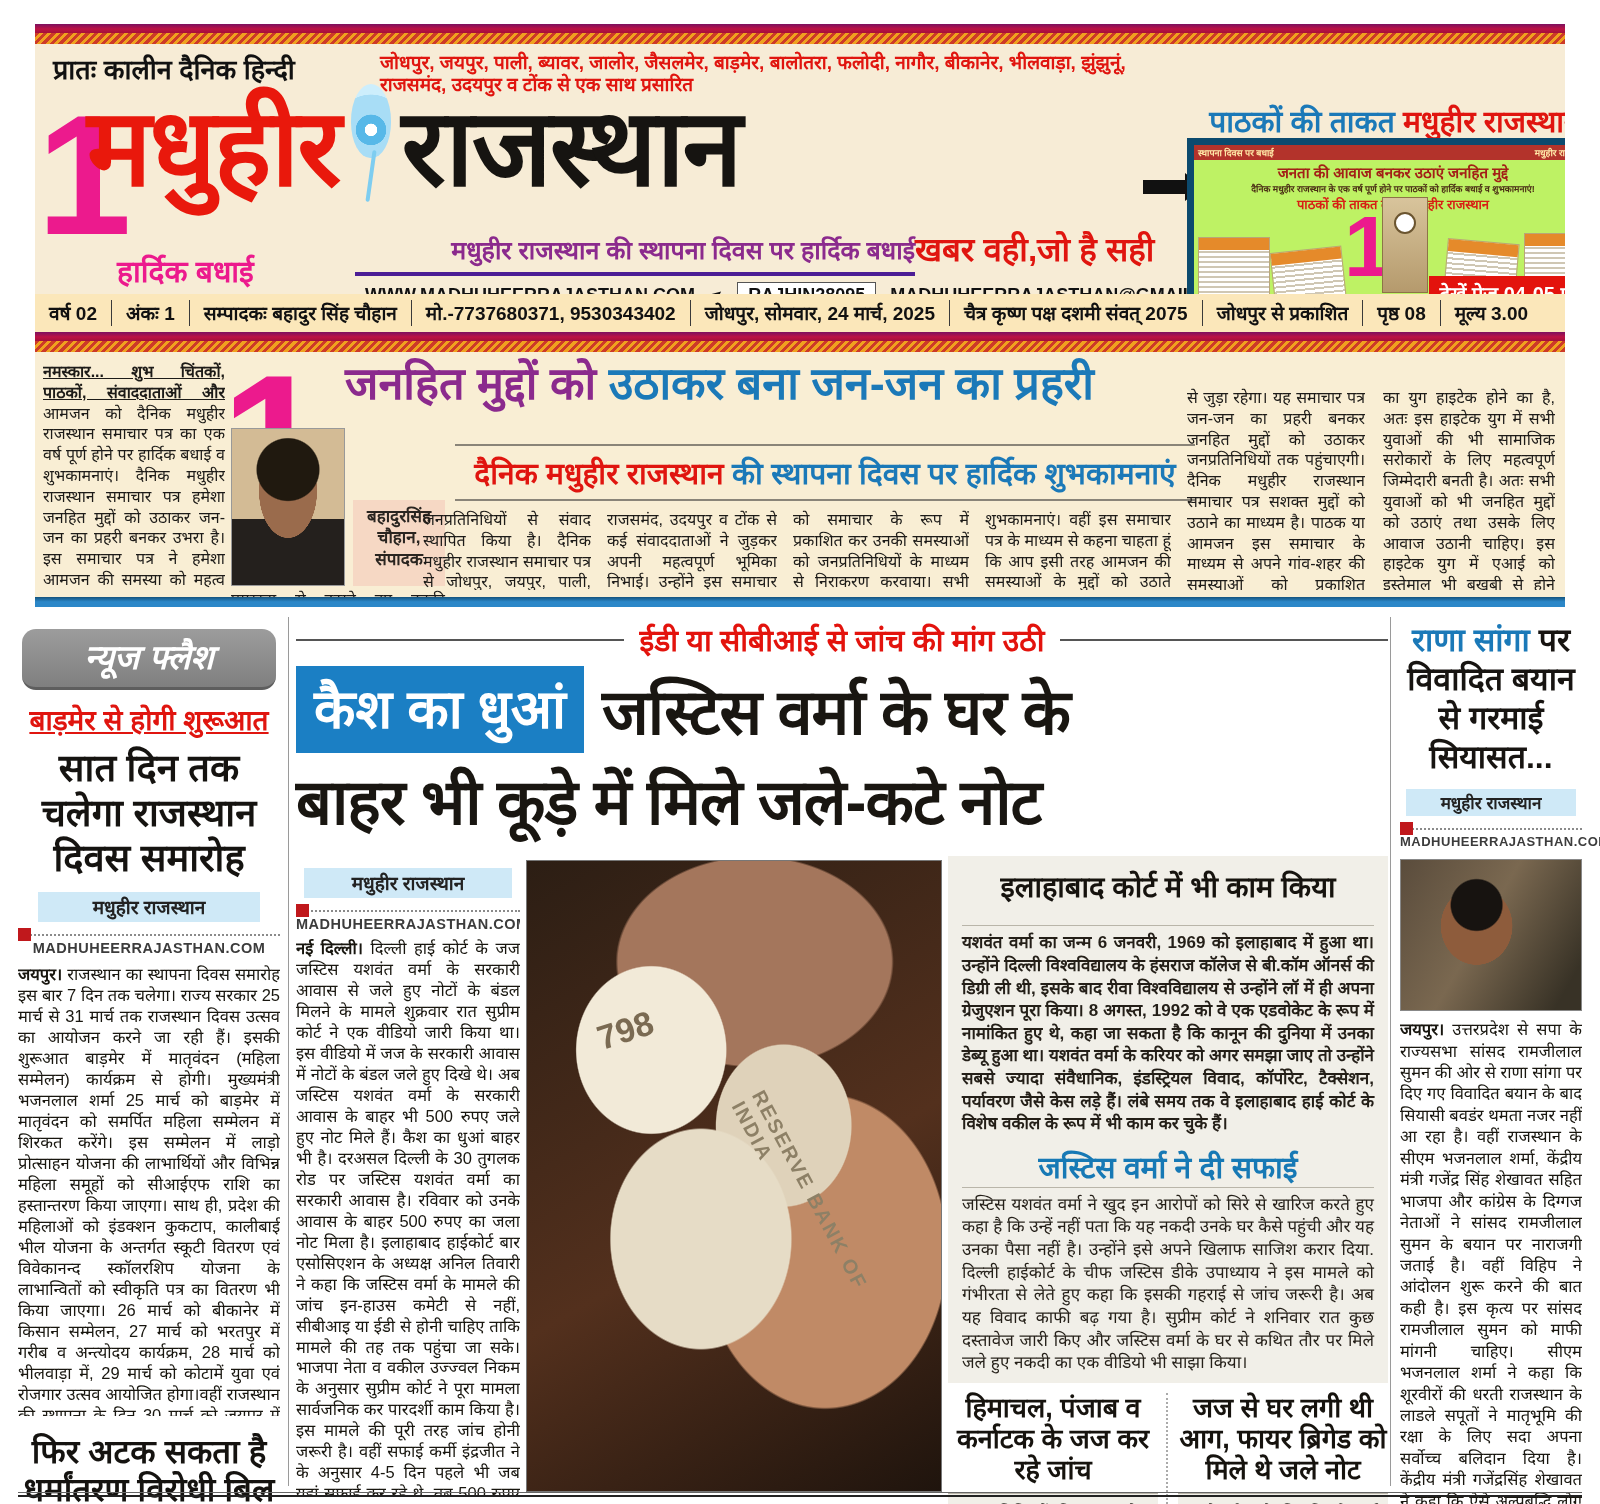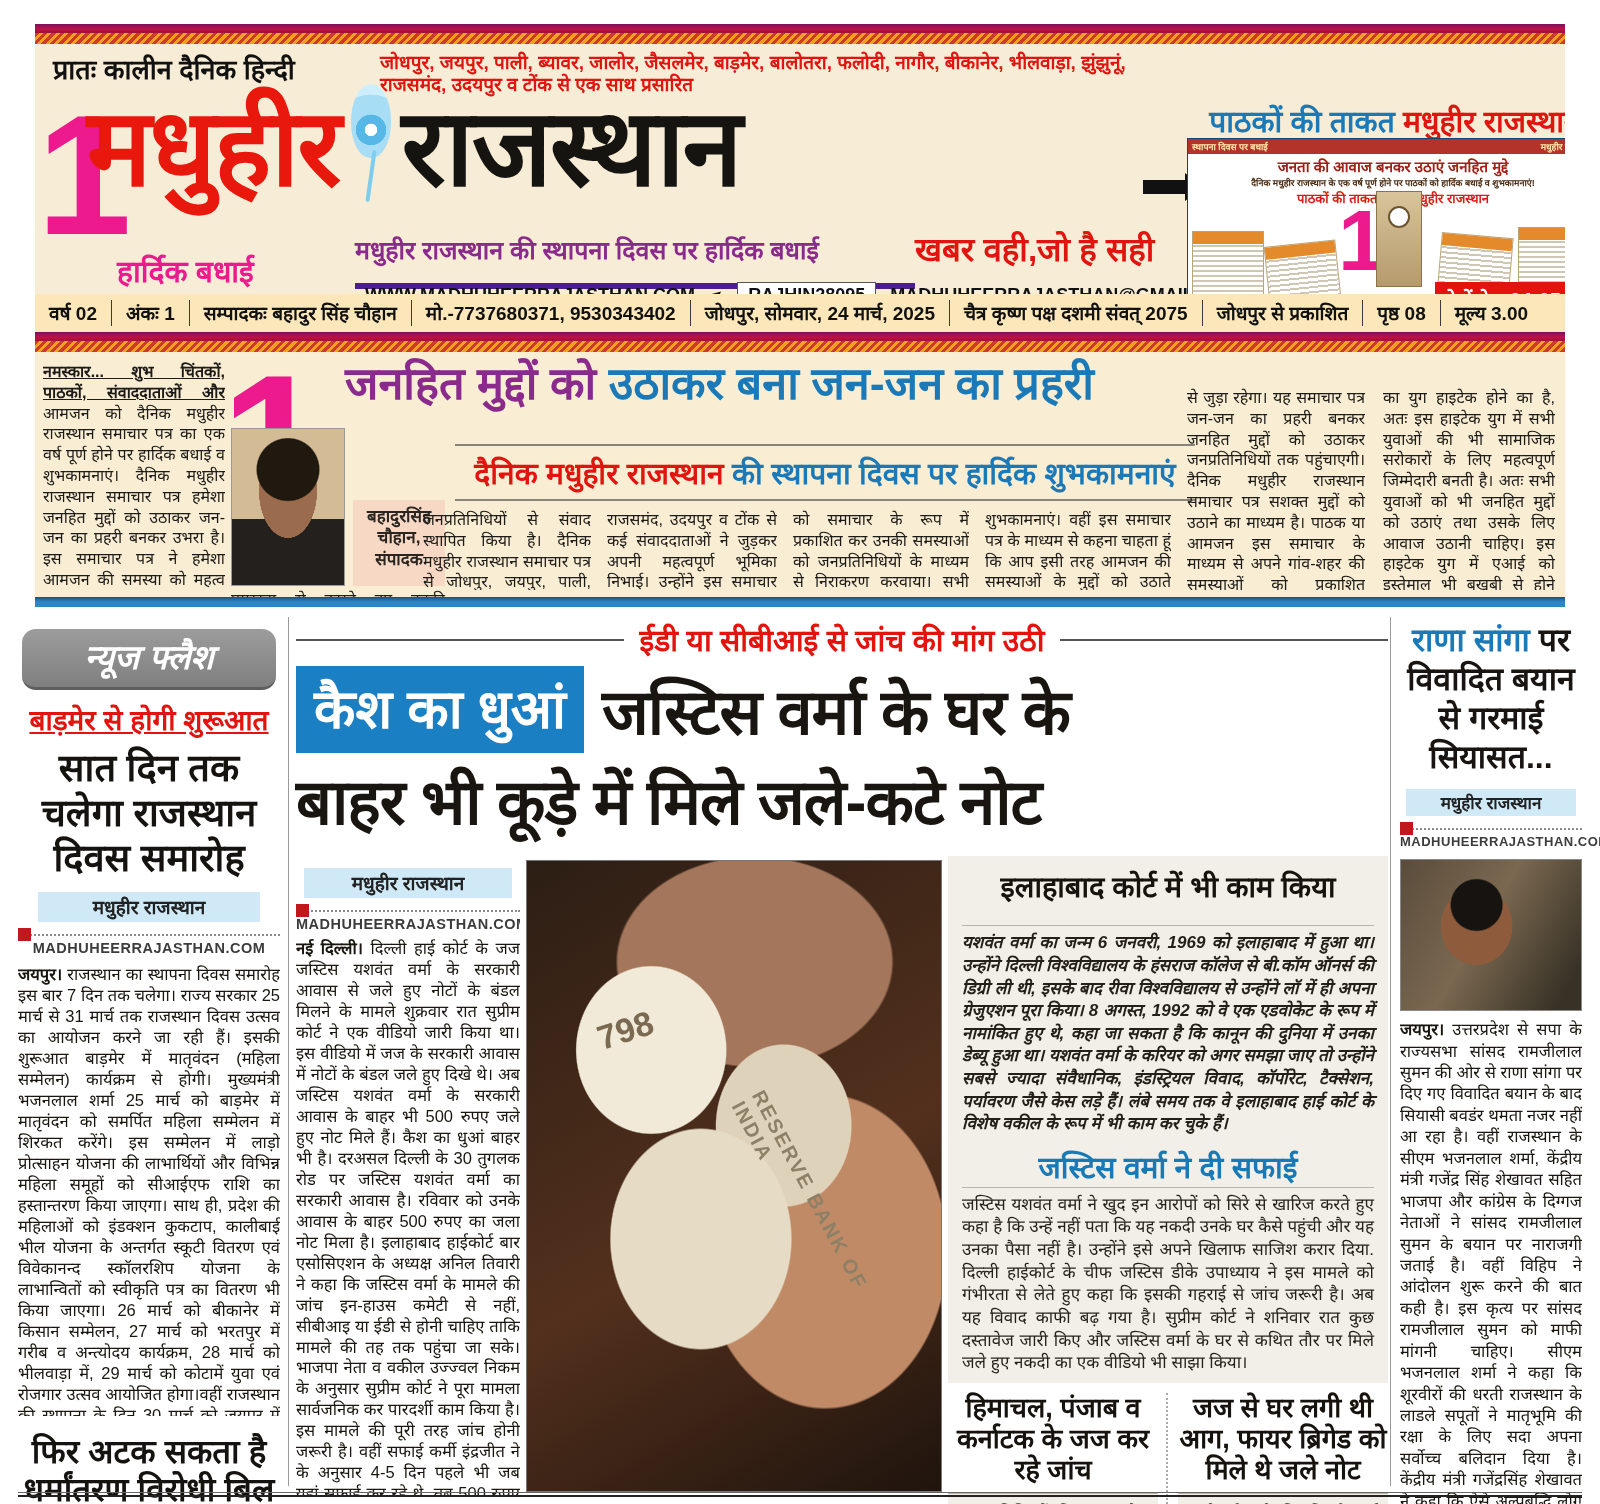--- a/index.html
+++ b/index.html
@@ -18,31 +18,31 @@
   .one-left{position:absolute;left:2px;top:46px;font-size:170px;line-height:1;}
   .title-row{position:absolute;left:52px;top:40px;display:flex;align-items:flex-end;}
   .title-red{font-size:108px;line-height:1.05;font-weight:900;color:#e9180c;letter-spacing:-2px;}
   .feather{position:relative;width:58px;height:120px;margin:0 2px;}
   .feather .plume{position:absolute;left:9px;top:0;width:40px;height:74px;border-radius:50% 50% 48% 48%;background:radial-gradient(circle at 50% 62%,#ffffff 0 12%,#57b8e8 13% 30%,#a8ddf6 31% 70%,#cdeefc 71% 100%);}
   .feather .stem{position:absolute;left:27px;top:66px;width:4px;height:52px;background:#7ecdf0;border-radius:2px;transform:rotate(8deg);}
   .title-black{font-size:108px;line-height:1.05;font-weight:900;color:#161411;letter-spacing:-2px;}
   .mast-arrow{position:absolute;left:1108px;top:136px;width:42px;height:14px;background:#111;}
   .mast-arrow:after{content:"";position:absolute;right:-18px;top:-7px;border-left:18px solid #111;border-top:14px solid transparent;border-bottom:14px solid transparent;}
   .hardik{position:absolute;left:82px;top:206px;font-size:30px;font-weight:900;color:#ec1a8d;}
-  .founding-line{position:absolute;left:320px;top:188px;width:560px;text-align:left;font-size:25px;font-weight:900;color:#8b2a8d;border-bottom:6px solid #4c1d95;padding-bottom:17px;}
+  .founding-line{position:absolute;left:320px;top:188px;width:560px;text-align:right;font-size:25px;font-weight:900;color:#8b2a8d;border-bottom:4px solid #4c1d95;padding-bottom:6px;}
   .slogan{position:absolute;left:880px;top:182px;font-size:33px;font-weight:900;color:#e0150f;}
   .web-row{position:absolute;left:330px;top:238px;display:flex;align-items:center;gap:14px;}
   .web,.email{font-size:18px;font-weight:800;color:#111;}
   .cursor{display:inline-block;transform:rotate(-40deg);font-size:17px;color:#111;}
   .regbox{background:#ffffff;border:1px solid #555;padding:2px 10px;font-size:18px;font-weight:800;color:#111;}
   
   .promo-title{position:absolute;left:1155px;top:56px;width:410px;text-align:center;font-size:30px;font-weight:900;}
   .promo-title .blue{color:#1b79b8;}
   .promo-title .red{color:#e0150f;}
-  .collage{position:absolute;left:1152px;top:94px;width:412px;height:206px;background:#ffffff;border:1px solid #0c4a6e;overflow:hidden;font-weight:700;}
+  .collage{position:absolute;left:1152px;top:94px;width:412px;height:206px;background:#bef264;border:7px solid #0c4a6e;overflow:hidden;font-weight:700;}
   .collage .strip{display:flex;justify-content:space-between;background:#b3332b;color:#ffe9a8;font-size:9px;padding:1px 4px;}
   .collage .l1{color:#a32017;font-size:15px;font-weight:900;text-align:center;margin-top:2px;}
   .collage .l2{color:#4a2c14;font-size:9px;text-align:center;}
   .collage .l3{color:#d81f14;font-size:13px;font-weight:900;text-align:center;}
   .thumb{position:absolute;width:72px;height:88px;background:repeating-linear-gradient(#ffffff 0 3px,#cfc7b4 3px 5px);border:1px solid #b9a678;}
   .thumb .thead{height:12px;background:#e58a2a;}
   .tower{position:absolute;left:188px;top:52px;width:46px;height:96px;background:linear-gradient(#d8c49c,#b59a6d);border:1px solid #8d7447;}
   .tower .clock{position:absolute;left:11px;top:14px;width:22px;height:22px;border-radius:50%;background:#fff;border:2px solid #6b5530;}
   .collage .one{position:absolute;left:150px;top:58px;font-size:86px;line-height:1;}
   .see-pages{position:absolute;right:2px;bottom:26px;background:#e3130d;color:#fff;font-size:20px;font-weight:900;padding:4px 10px;}
@@ -110,21 +110,21 @@
      radial-gradient(ellipse 35% 28% at 42% 60%,#e6dcc6 0 62%,rgba(0,0,0,0) 63%),
      radial-gradient(ellipse 28% 22% at 62% 42%,#dfd2ba 0 58%,rgba(0,0,0,0) 59%),
      radial-gradient(ellipse 45% 38% at 72% 62%,#c08a66 0 65%,rgba(0,0,0,0) 66%),
      radial-gradient(ellipse 60% 30% at 55% 16%,#a4765c 0 55%,rgba(0,0,0,0) 56%),
      linear-gradient(150deg,#2c1e14,#53301d 55%,#1f140d);}
   .note-num{position:absolute;left:70px;top:150px;font-size:34px;font-weight:800;color:#7a6a52;transform:rotate(-18deg);}
   .note-bank{position:absolute;left:150px;top:330px;font-size:20px;font-weight:800;color:#8d8066;transform:rotate(62deg);letter-spacing:2px;}
   .boxes{position:absolute;left:652px;top:0;width:440px;}
   .graybox{background:#f1efe8;padding:10px 14px 8px 14px;}
   .gb-h1{text-align:center;font-size:29px;font-weight:700;color:#16130e;border-bottom:1.5px solid #b9b5a9;padding-bottom:20px;}
-  .gb-body{margin-top:6px;font-size:17px;font-weight:700;font-style:italic;line-height:1.33;text-align:justify;color:#241f18;}
+  .gb-body{margin-top:6px;font-size:17px;font-weight:700;line-height:1.33;text-align:justify;color:#241f18;}
   .gb-h2{text-align:center;font-size:30px;font-weight:900;color:#1779b5;margin-top:10px;border-bottom:1.5px solid #b9b5a9;padding-bottom:0;}
   .two-boxes{display:flex;gap:10px;margin-top:10px;}
   .sub-box{flex:1;}
   .sub-box .sh{text-align:center;font-size:27px;line-height:1.15;font-weight:900;color:#16130e;}
   .sub-box .sb{margin-top:6px;background:#f1efe8;border-top:2px solid #b9b5a9;padding:8px 10px;font-size:16.5px;line-height:1.3;text-align:justify;color:#18160f;height:196px;overflow:hidden;}
   .sub-box:first-child{border-right:2px dotted #aaa;padding-right:8px;}
 
   
   .right{position:absolute;left:1382px;top:0;width:182px;}
   .r-head{margin-top:14px;text-align:center;font-size:32px;line-height:1.22;font-weight:900;color:#171411;}

